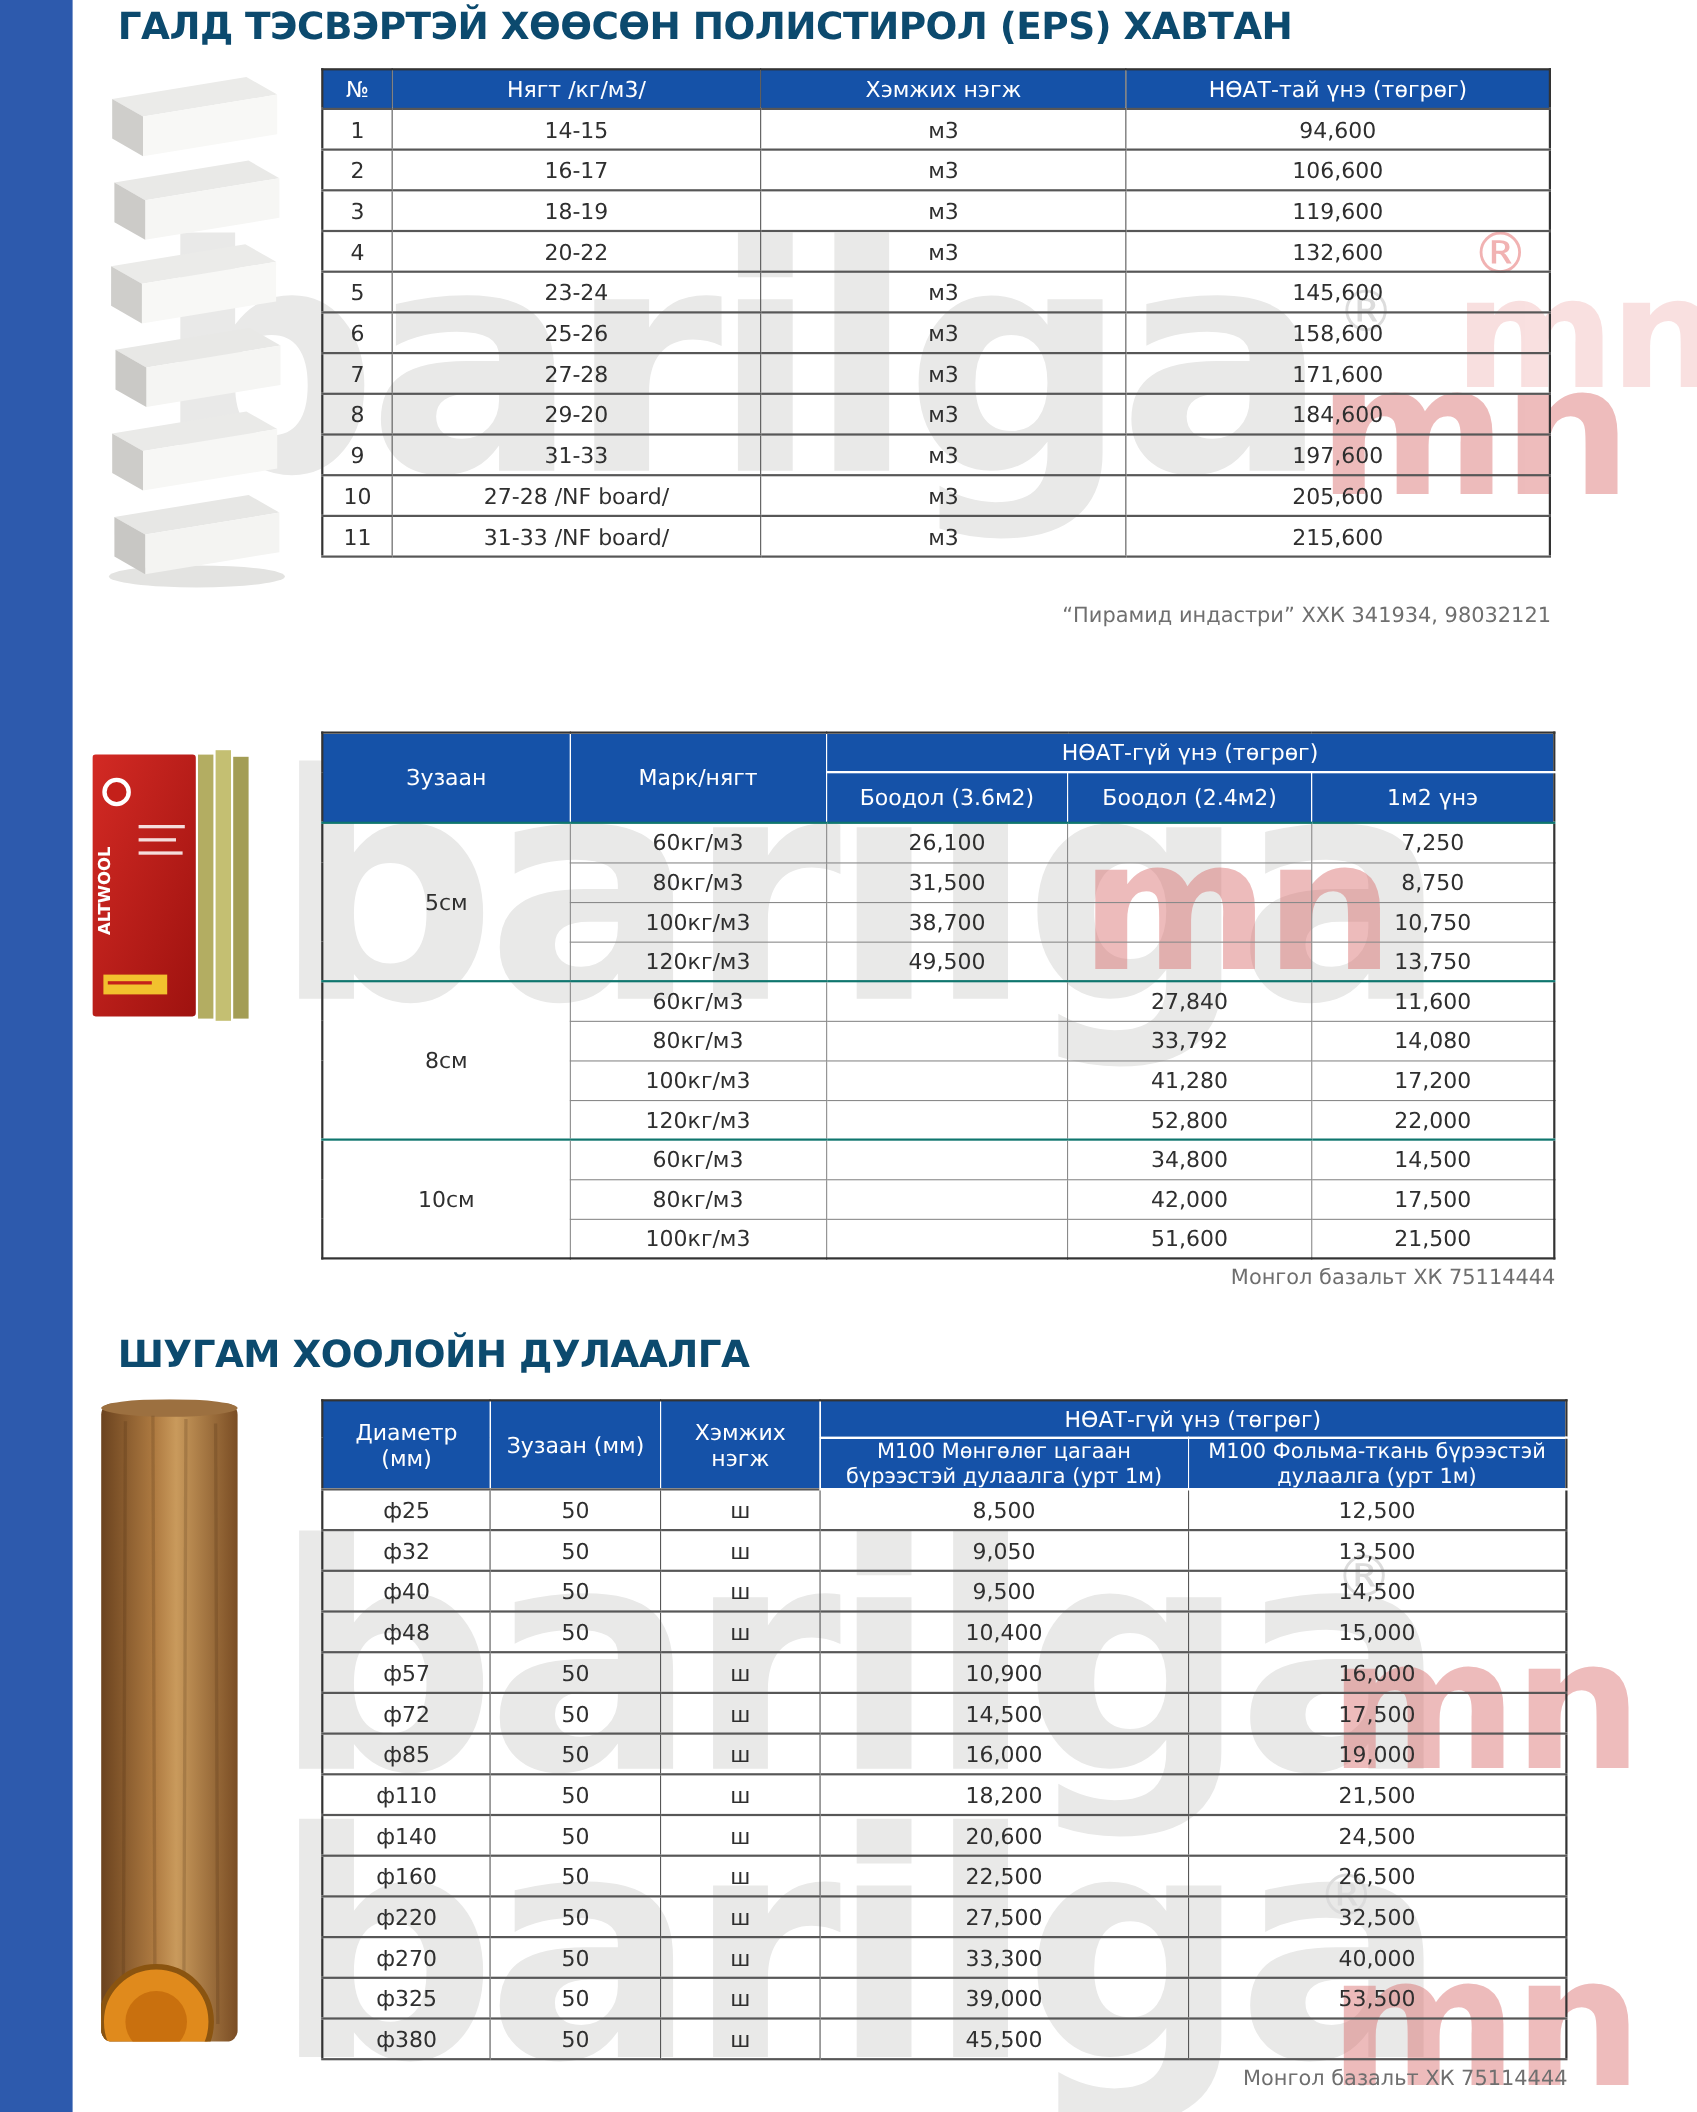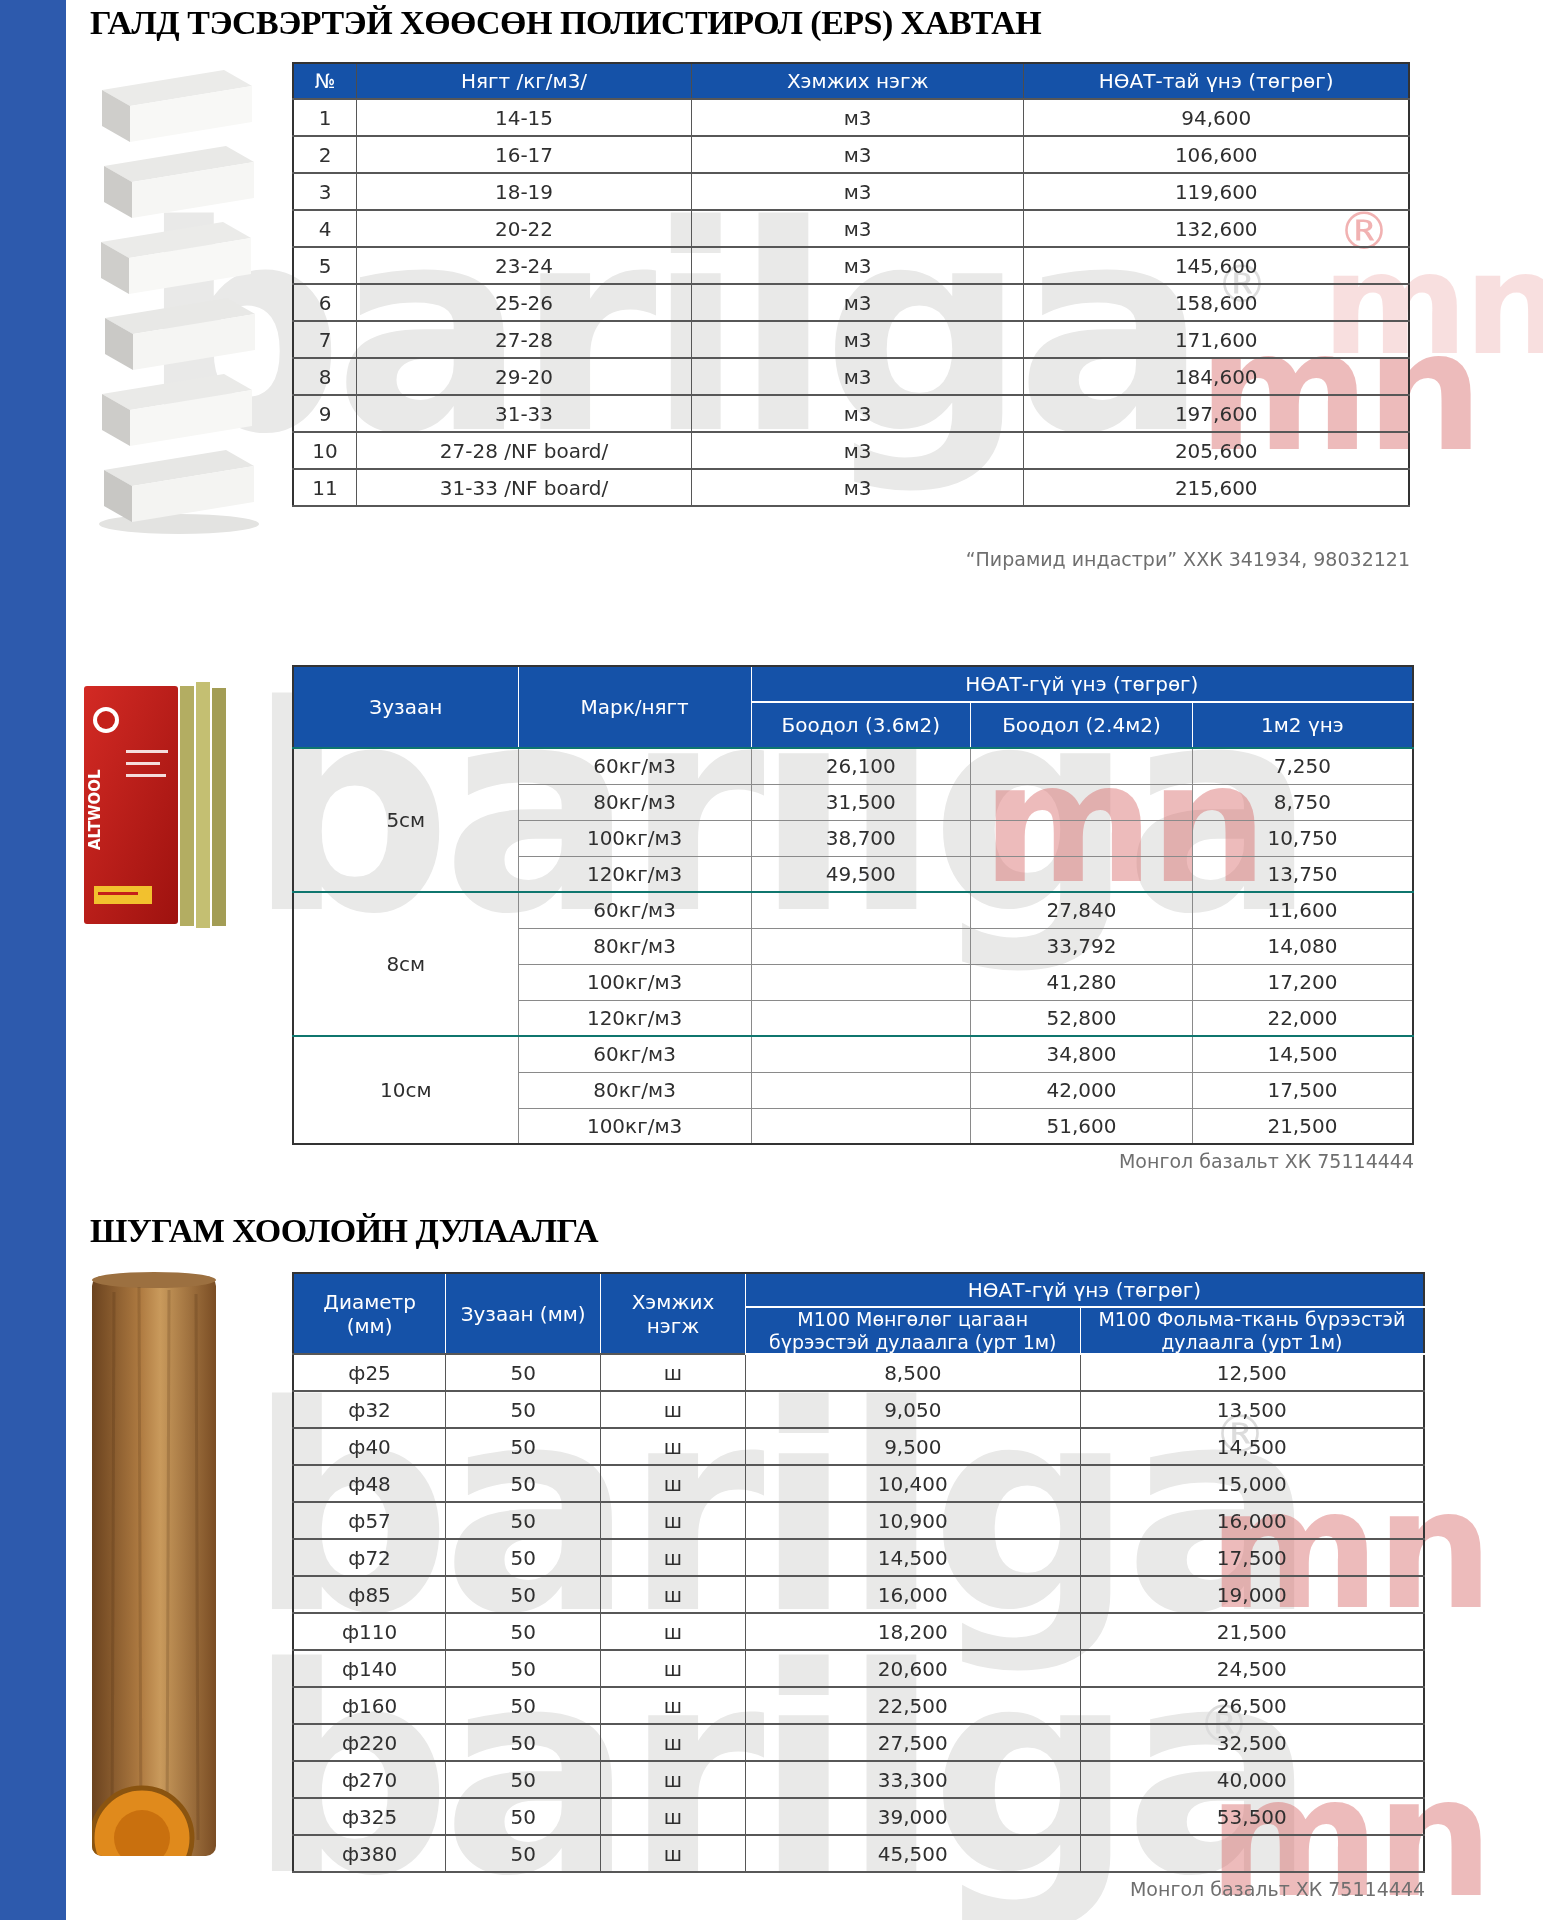--- a/index.html
+++ b/index.html
@@ -9,22 +9,22 @@
 
   
   .wm{position:absolute;z-index:0;font-weight:700;line-height:1;white-space:nowrap;pointer-events:none;}
   .wm-gray{color:#e9e9e8;font-size:285px;letter-spacing:-10px;}
   .wm-red{color:#d96a6a;opacity:.45;font-size:165px;letter-spacing:-4px;}
   .wm-pink{color:#e89090;opacity:.28;font-size:140px;letter-spacing:-4px;}
   .wm-reg{font-size:52px;letter-spacing:0;color:#dcdcdc;font-weight:400;}
   .wm-reg-red{color:#e87f7f;opacity:.6;}
 
   
-  .sec-title{position:absolute;left:90px;z-index:2;font-size:34px;font-weight:700;
-             color:#000000;letter-spacing:-.5px;font-family:Liberation Serif, serif;}
+  .sec-title{position:absolute;left:107px;z-index:2;font-size:34px;font-weight:700;
+             color:#0c4a6e;letter-spacing:-.5px;}
   .sec-title sup{font-size:20px;}
   .tbl-footer{position:absolute;z-index:2;text-align:right;font-size:19px;color:#6f6f6f;}
 
   
   table{border-collapse:collapse;table-layout:fixed;position:absolute;z-index:2;background:transparent;}
   th,td{text-align:center;vertical-align:middle;padding:0 4px;overflow:hidden;}
   th{background:#1552a8;color:#fff;font-weight:400;font-size:20px;}
   td{font-size:20px;color:#2f2f2f;}
 
   

